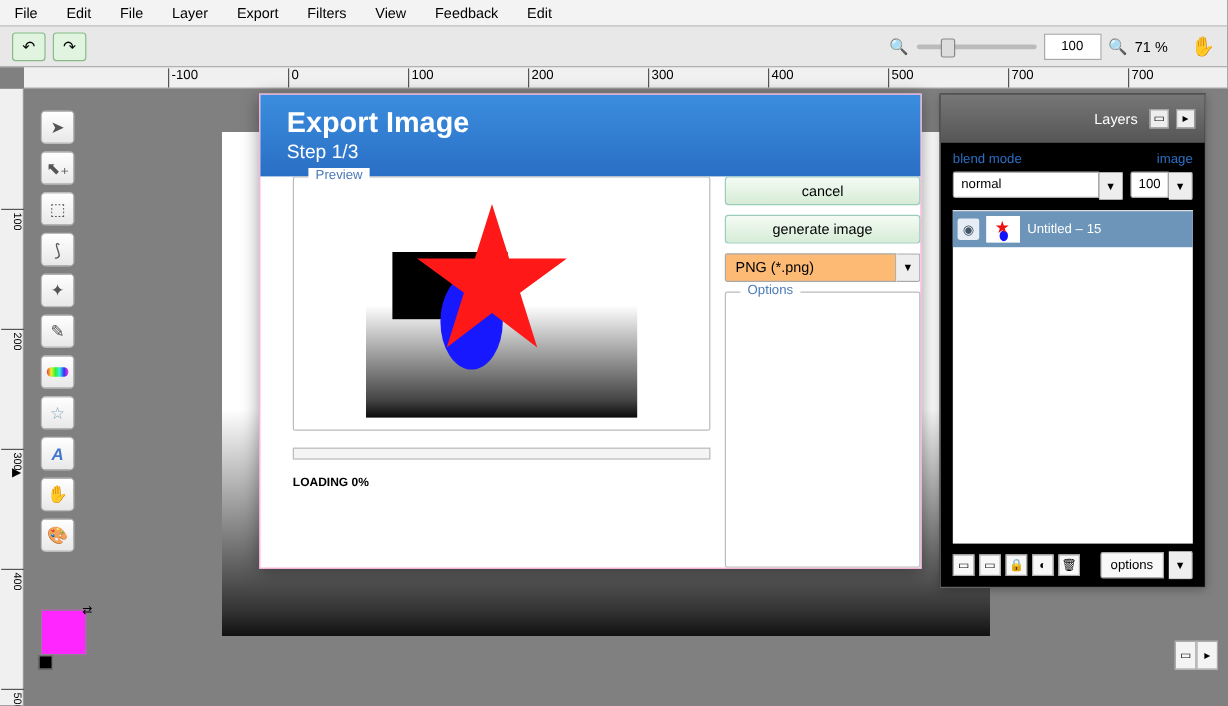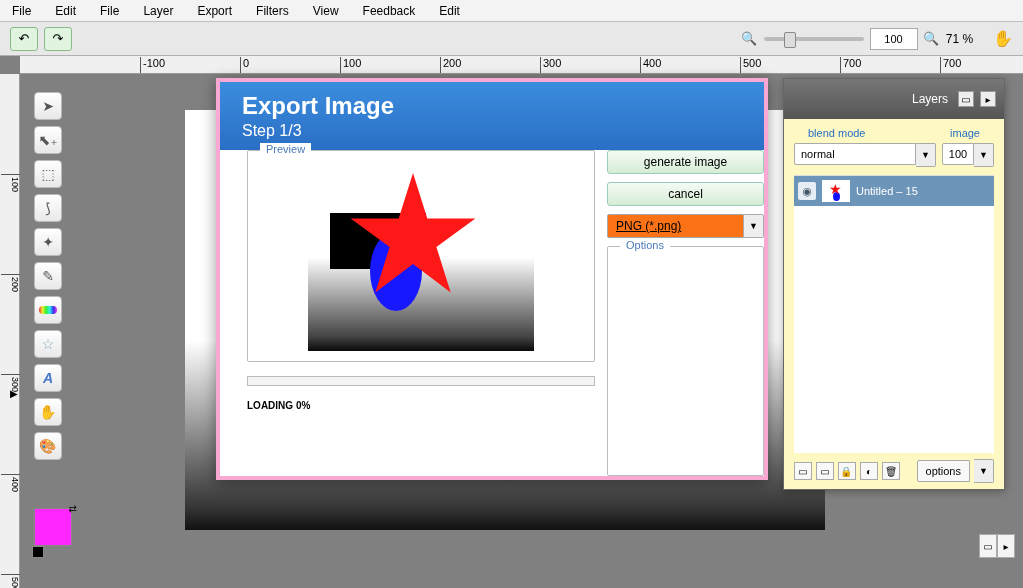--- a/index.html
+++ b/index.html
@@ -36,47 +36,47 @@
 .swatch-fg { width: 38px; height: 38px; background: #ff26ff; border: 1px solid #888; position: relative; }
 .swatch-bg { width: 12px; height: 12px; background: #000; border: 1px solid #888; position: absolute; left: -2px; bottom: -12px; }
 .swatch-corner { position:absolute; right:-6px; top:-6px; font-size:10px;}
 
 
 .canvas-area { position: absolute; left: 20px; top: 74px; right: 0; bottom: 0; background: #808080; overflow: hidden; }
 .canvas-doc { position: absolute; left: 165px; top: 36px; width: 640px; height: 420px; background: linear-gradient(#fff 0%, #fff 55%, #333 95%, #111 100%); }
 .doc-ellipse { position: absolute; left: 270px; top: 255px; width: 60px; height: 80px; background: #1818ff; border-radius: 50%; }
 
 
-.dialog { position: absolute; left: 216px; top: 78px; width: 552px; background: #fff; border: 4px solid #f9a8d4; box-shadow: 0 3px 14px rgba(0,0,0,.4); }
+.dialog { position: absolute; left: 216px; top: 78px; width: 552px; background: #fff; border: 1px solid #f9a8d4; box-shadow: 0 3px 14px rgba(0,0,0,.4); }
 .dialog-header { background: linear-gradient(#3b8dde, #2a6fc5); color: #fff; padding: 10px 22px 10px; }
 .dialog-title { font-size: 24px; font-weight: bold; }
 .dialog-step { font-size: 16px; margin-top: 2px; }
 .dialog-body { display: flex; gap: 12px; margin-left: 27px; }
 .preview-box { width: 348px; }
 .fieldset { border: 1px solid #bbb; border-radius: 2px; padding: 10px; position: relative; }
 .fieldset-label { position: absolute; top: -8px; left: 12px; background: #fff; padding: 0 6px; font-size: 11px; color: #4a7ab8; }
 .preview-img { width: 226px; height: 180px; margin: 10px auto 0; background: linear-gradient(#fff 0%, #fff 48%, #444 92%, #0a0a0a 100%); position: relative; }
 .prev-black { position: absolute; left: 22px; top: 42px; width: 96px; height: 56px; background: #000; }
 .prev-ellipse { position: absolute; left: 62px; top: 60px; width: 52px; height: 80px; background: #1818ff; border-radius: 50%; }
 .prev-star { position: absolute; left: 40px; top: -2px; width: 130px; height: 130px; color: #ff1818; }
 .progress-bar { height: 10px; border: 1px solid #bbb; margin-top: 14px; background: #f4f4f4; }
 .loading-text { font-size: 10px; font-weight: bold; margin-top: 14px; }
 .dialog-right { flex: 1; display: flex; flex-direction: column; gap: 8px; }
 .dbtn { height: 24px; border: 1px solid #9cb; background: linear-gradient(#f4fbf4,#d6ecd6); border-radius: 3px; font-size: 12px; cursor: pointer; display:flex; align-items:center; justify-content:center;}
 .select-row { display: flex; }
-.select-main { flex: 1; height: 24px; border: 1px solid #aaa; border-radius: 2px 0 0 2px; font-size: 12px; padding: 0 8px; display: flex; align-items: center; background:#f97316;text-decoration:underline;}
+.select-main { flex: 1; height: 24px; border: 1px solid #aaa; border-radius: 2px 0 0 2px; font-size: 12px; padding: 0 8px; display: flex; align-items: center; background:#fdba74;}
 .select-drop { width: 20px; height: 24px; border: 1px solid #aaa; border-left: none; border-radius: 0 2px 2px 0; display: flex; align-items: center; justify-content: center; font-size: 9px; background:#eee; cursor:pointer;}
 .options-box { flex: 1; min-height: 230px;}
 
 
-.layers-panel { position: absolute; right: 18px; top: 78px; width: 222px; background: #fef9c3; border: 1px solid #666; box-shadow: 0 2px 8px rgba(0,0,0,.3); }
+.layers-panel { position: absolute; right: 18px; top: 78px; width: 222px; background: #000000; border: 1px solid #666; box-shadow: 0 2px 8px rgba(0,0,0,.3); }
 .lp-head { background: linear-gradient(#777,#555); height: 40px; display: flex; align-items: center; justify-content: flex-end; padding: 0 8px; gap: 6px; }
 .lp-head-title { color: #fff; font-size: 12px; margin-right: 4px; }
 .lp-head-btn { width: 16px; height: 16px; background: #eee; border: 1px solid #999; font-size: 10px; display: flex; align-items: center; justify-content: center; cursor:pointer;}
-.lp-controls { padding: 8px 24px 4px; display: flex; justify-content: space-between; font-size: 11px; color: #2a6fc5; }
+.lp-controls { padding: 8px 10px 4px; display: flex; justify-content: space-between; font-size: 11px; color: #2a6fc5; }
 .lp-controls-row { padding: 0 10px 8px; display: flex; gap: 6px; }
 .lp-select { display: flex; }
 .lp-select-main { flex:1; height: 22px; border: 1px solid #aaa; font-size: 11px; padding: 0 6px; display: flex; align-items: center; background:#fff; border-radius:2px 0 0 2px;}
 .lp-input-main { width: 32px; height: 22px; border: 1px solid #aaa; font-size: 11px; text-align: center; background:#fff; border-radius:2px 0 0 2px;}
 .layer-list { background: #fff; margin: 0 10px; height: 278px; border-top:1px solid #ddd; }
 .layer-row { height: 30px; background: #6d95b9; display: flex; align-items: center; gap: 6px; padding: 0 4px; font-size: 11px; color: #fff; }
 .layer-eye { width: 18px; height: 18px; background: #e6edf4; border-radius: 2px; display: flex; align-items: center; justify-content: center; color: #456; font-size: 11px; cursor:pointer;}
 .layer-thumb { width: 28px; height: 22px; background: #fff; border: 1px solid #fff; display:flex; align-items:center; justify-content:center; position:relative;}
 .layer-thumb-star { font-size:14px; color:#e11; position:absolute; left:6px; top:0;}
 .layer-thumb-dot { width:7px; height:9px; background:#11f; border-radius:50%; position:absolute; left:10px; top:11px;}
@@ -186,22 +186,22 @@
             <svg class="star-svg" viewBox="0 0 100 100">
                 <polygon points="50,3 61,38 98,38 68,60 79,95 50,73 21,95 32,60 2,38 39,38" fill="#ff1818"></polygon>
               </svg>
           </div>
         </div>
       </div>
       <div class="progress-bar"></div>
       <div class="loading-text">LOADING 0%</div>
     </div>
     <div class="dialog-right">
+      <div class="dbtn">cancel</div>
       <div class="dbtn">generate image</div>
-      <div class="dbtn">cancel</div>
       <div class="select-row">
         <div class="select-main">PNG (*.png)</div>
         <div class="select-drop">▼</div>
       </div>
       <div class="fieldset options-box">
         <span class="fieldset-label">Options</span>
       </div>
     </div>
   </div>
 </div>

